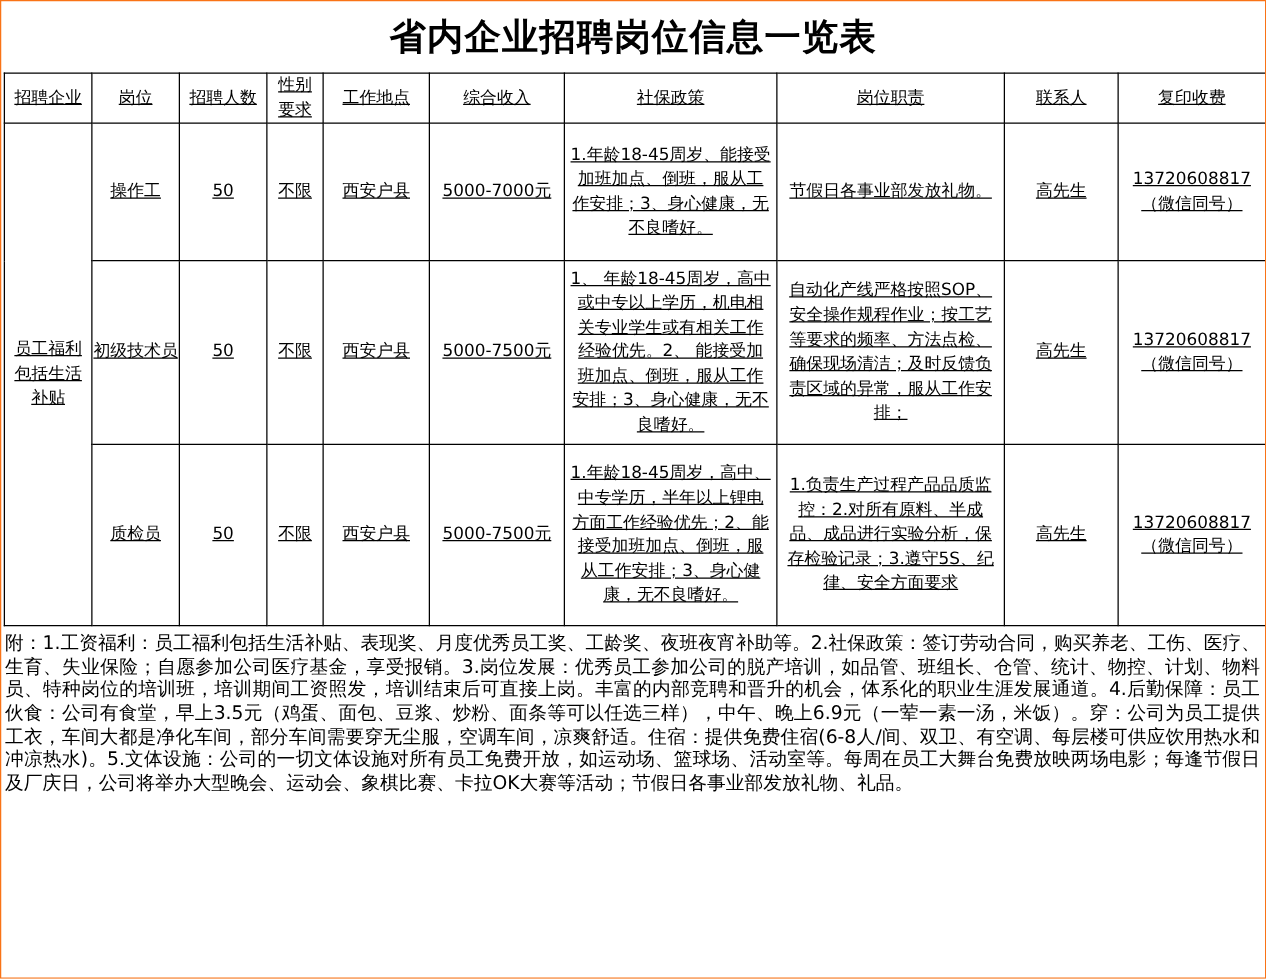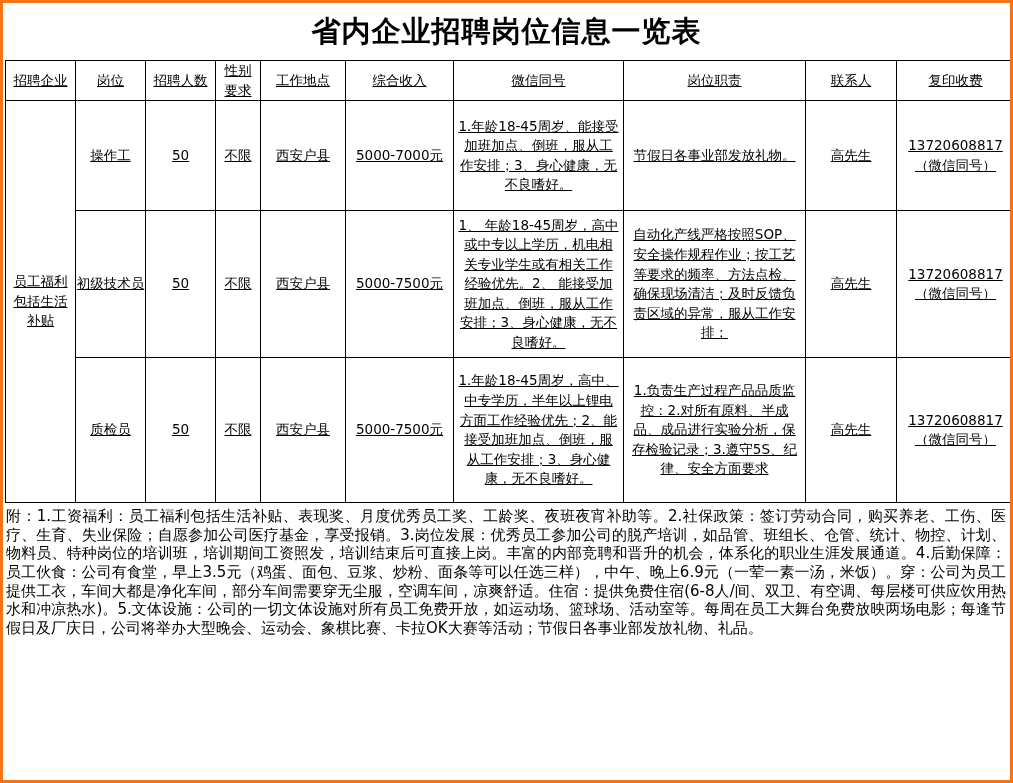--- a/index.html
+++ b/index.html
@@ -5,21 +5,21 @@
   * { box-sizing: border-box; margin: 0; padding: 0; }
   html, body { background: #e8e8e8; }
   body {
     font-family: "DejaVu Sans", "Liberation Sans", sans-serif;
     width: 1013px; height: 783px;
     color: #000;
   }
   .page {
     width: 1013px; height: 783px;
     background: #fff;
-    border: 3px solid #f97316;
+    border: 1px solid #f97316;
     overflow: hidden;
   }
   .title {
     height: 57px;
     line-height: 57px;
     text-align: center;
     font-size: 29px;
     font-weight: bold;
     letter-spacing: 1px;
   }
@@ -92,21 +92,21 @@
       <col style="width:118px">
     </colgroup>
     <thead>
       <tr>
         <th>招聘企业</th>
         <th>岗位</th>
         <th>招聘人数</th>
         <th class="th-gender">性别要求</th>
         <th>工作地点</th>
         <th>综合收入</th>
-        <th>微信同号</th>
+        <th>社保政策</th>
         <th>岗位职责</th>
         <th>联系人</th>
         <th>复印收费</th>
       </tr>
     </thead>
     <tbody>
       <tr class="row-0">
         <td class="cell-company" rowspan="3">员工福利包括生活补贴</td>
         <td>操作工</td>
         <td>50</td>

